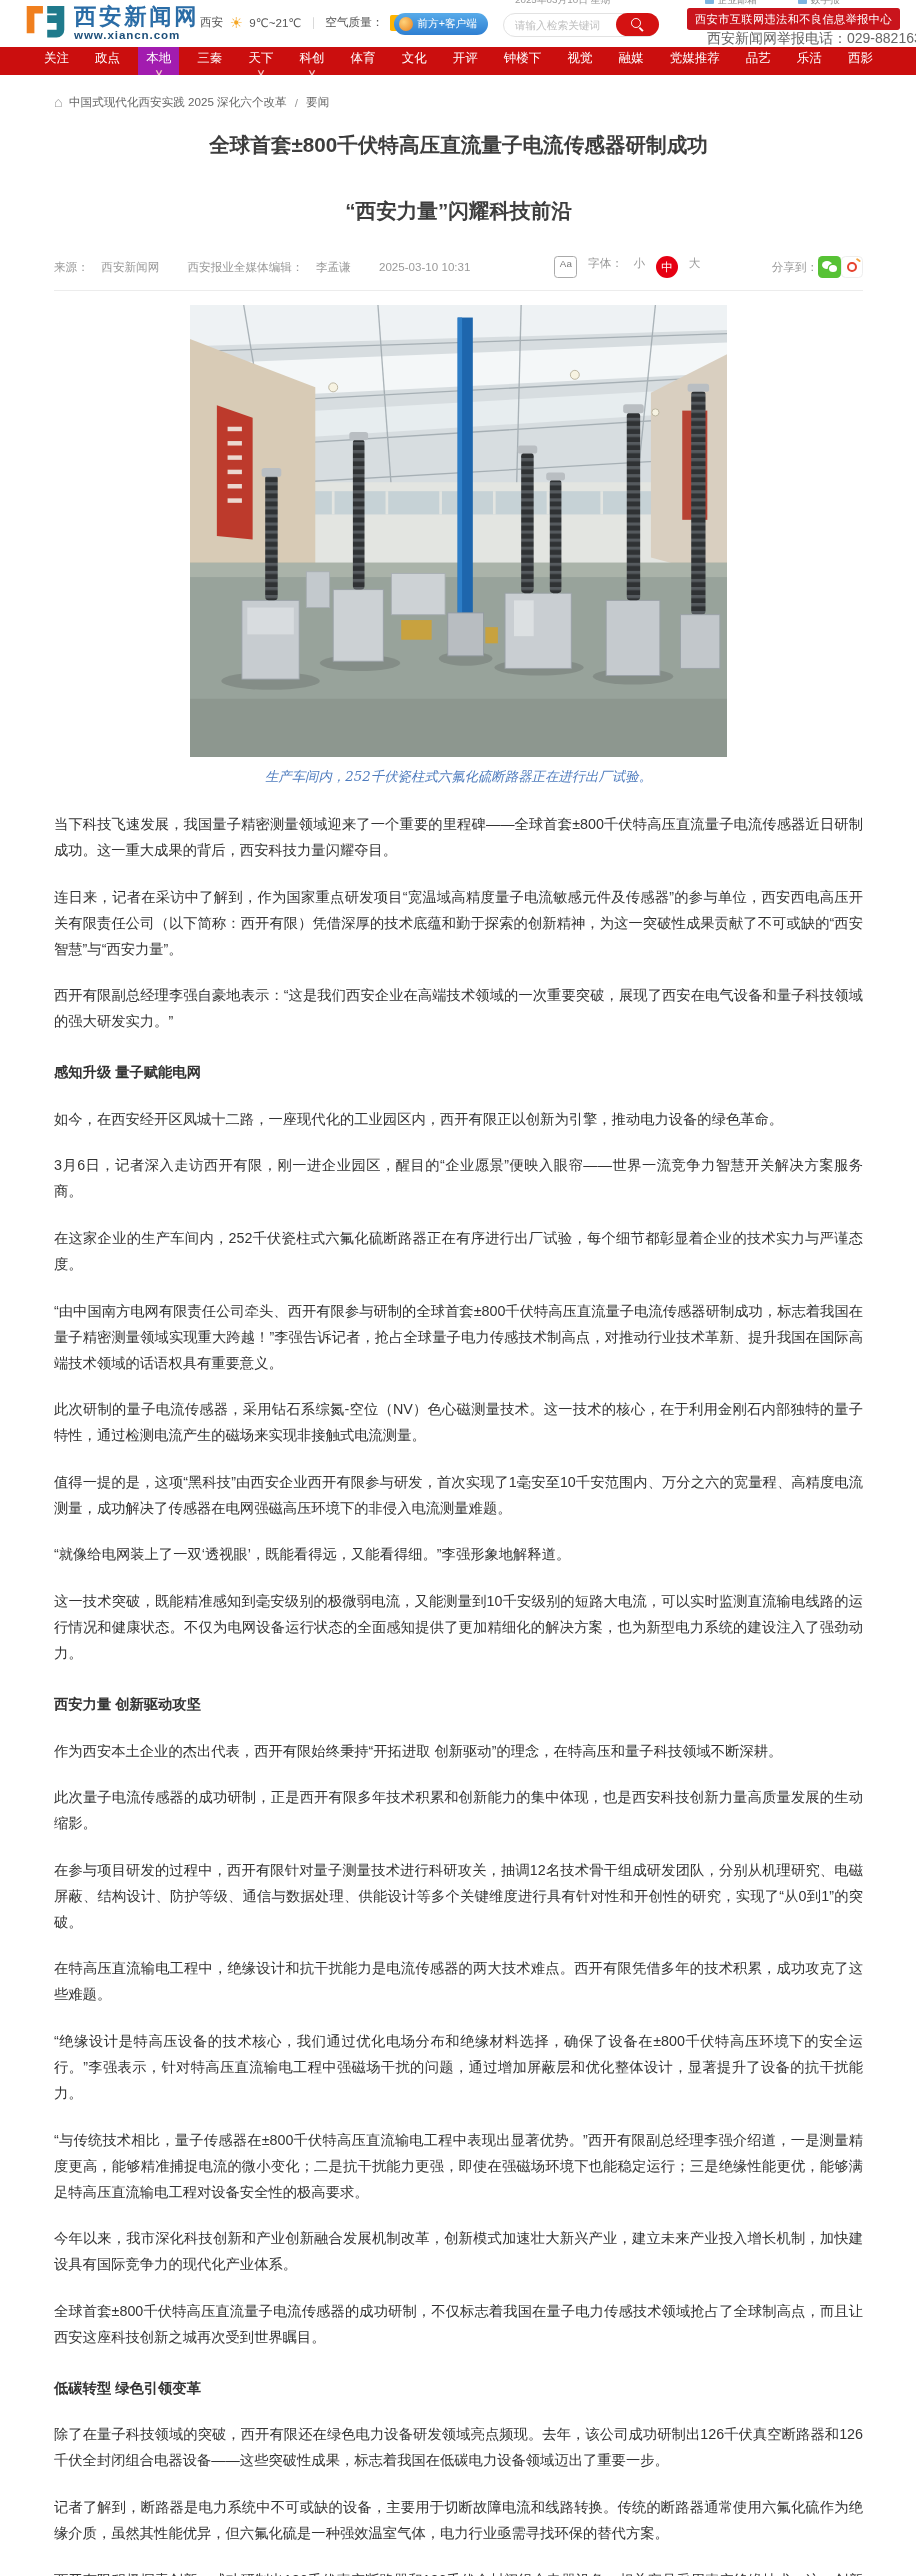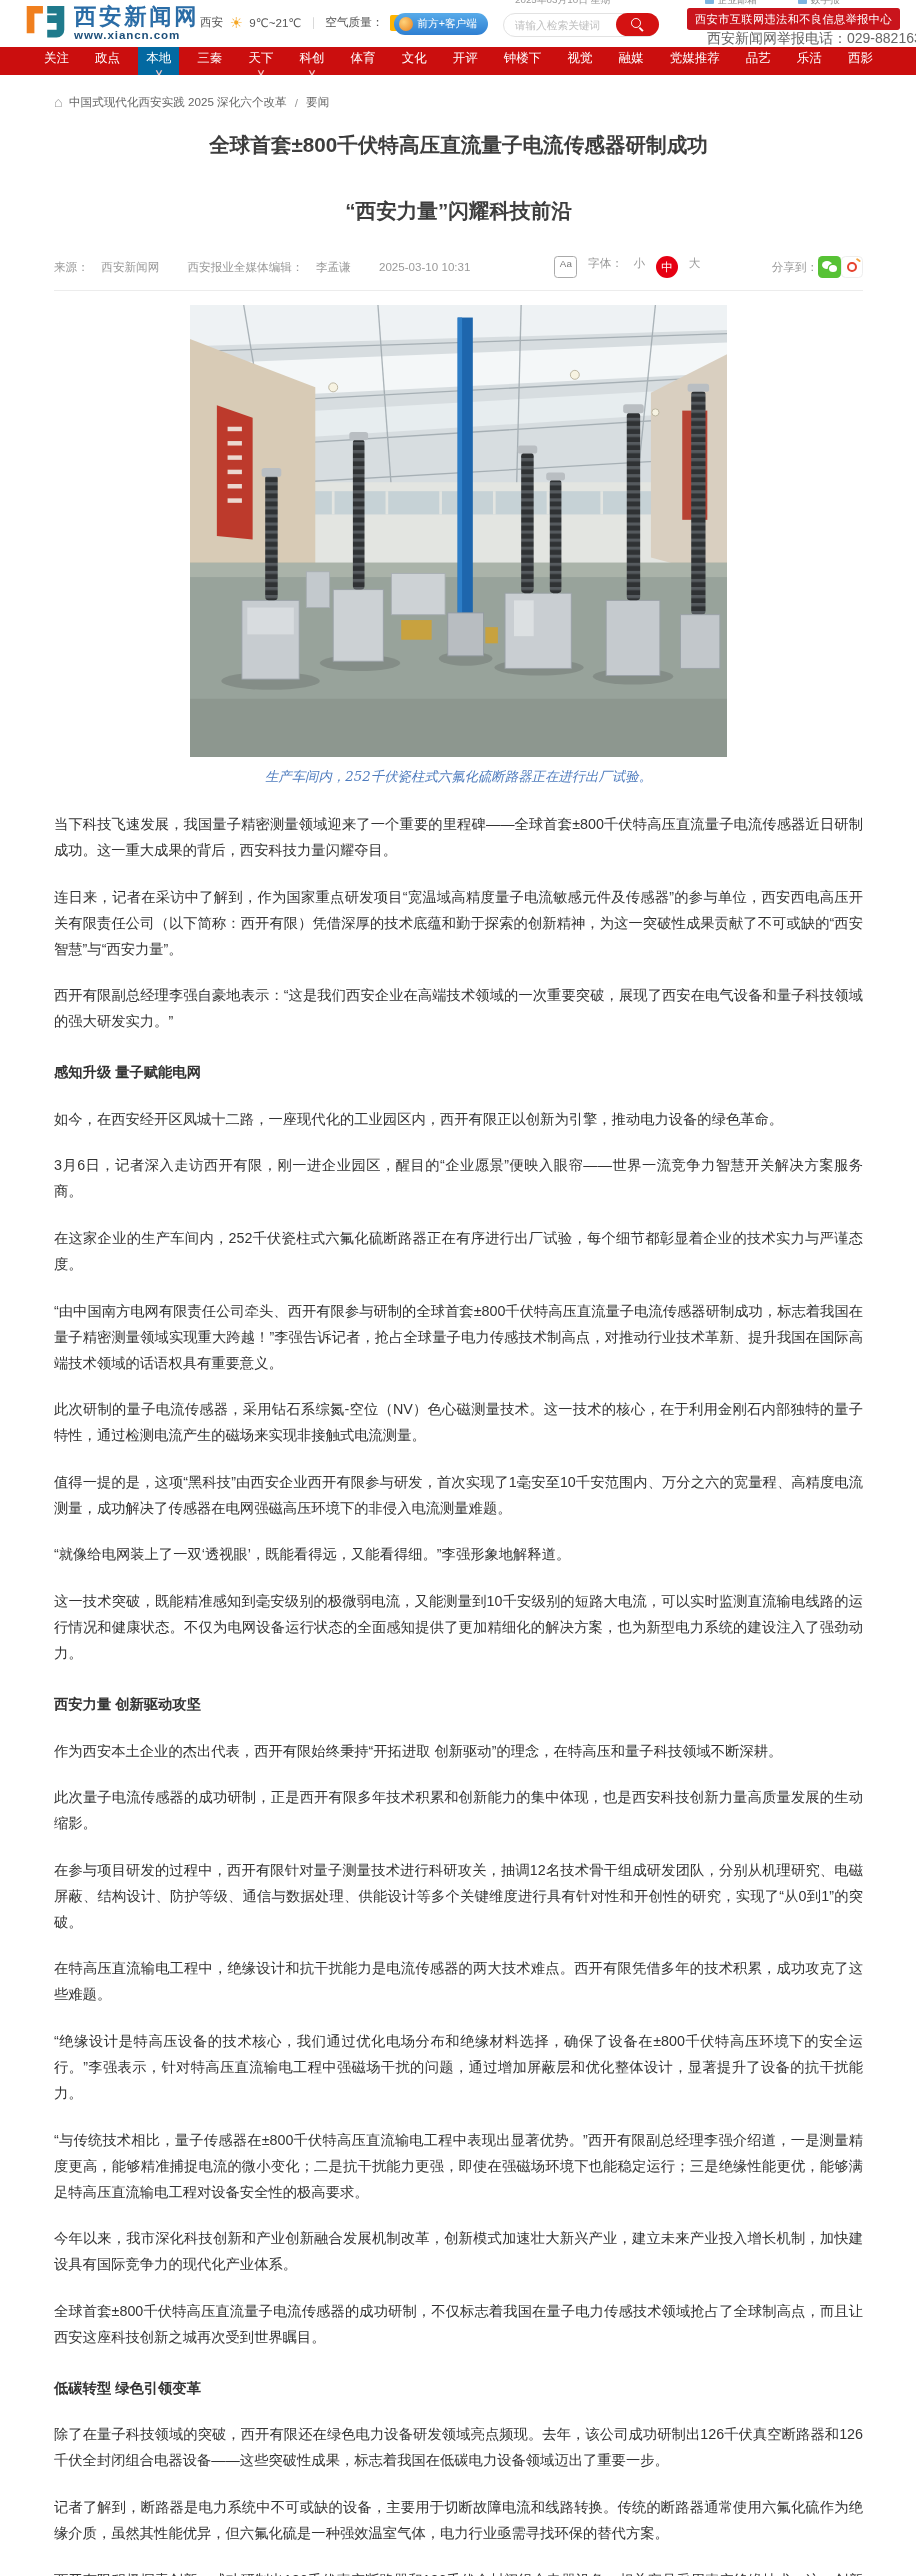--- a/index.html
+++ b/index.html
@@ -29,21 +29,21 @@
   .search-btn{width:43px;margin:-0.9px;border:none;background:#d41212;border-radius:13.4px;cursor:pointer;position:relative}
   .mag{position:absolute;left:50%;top:50%;width:9.8px;height:9.8px;margin:-6.3px 0 0 -6.3px;border:1.8px solid #fff;border-radius:50%}
   .mag::after{content:"";position:absolute;width:1.8px;height:4.5px;background:#fff;left:8px;top:8px;transform:rotate(-45deg)}
   .report-badge{position:absolute;left:687px;top:8px;background:#c9141c;color:#fff;font-size:11.2px;font-weight:normal;padding:3.6px 8px;border-radius:2.7px;letter-spacing:0.4px;cursor:pointer;white-space:nowrap}
   .report-phone{position:absolute;left:707px;top:29.5px;font-size:14px;color:#666;white-space:nowrap}
 
   
   nav{background:#cb0e0e;height:28px}
   .nav-inner{display:flex;justify-content:space-between;align-items:stretch;padding:0 36px;height:28px}
   .nav-item{position:relative;color:#fff;font-size:12.5px;line-height:23px;padding:0 8px;cursor:pointer;text-align:right}
-  .nav-item.active{background:#0369a1}
+  .nav-item.active{background:#a21caf}
   .nav-chev{position:absolute;left:50%;bottom:-0.9px;transform:translateX(-50%) scaleX(1.7);font-size:8px;line-height:7.2px;color:#f6c9c9}
 
   
   .breadcrumb{margin:19.7px 54px 0;font-size:11.6px;color:#666;display:flex;align-items:center;gap:6.3px}
   .home-ic{font-size:14.3px;color:#999;line-height:1}
   .crumb{cursor:pointer}
   .crumb-sep{color:#999;margin:0 1.8px}
 
   
   .art-title,.art-subtitle{text-align:center;font-weight:bold;color:#3d3d3d;font-size:20.6px;margin:0 54px;line-height:1.2}

